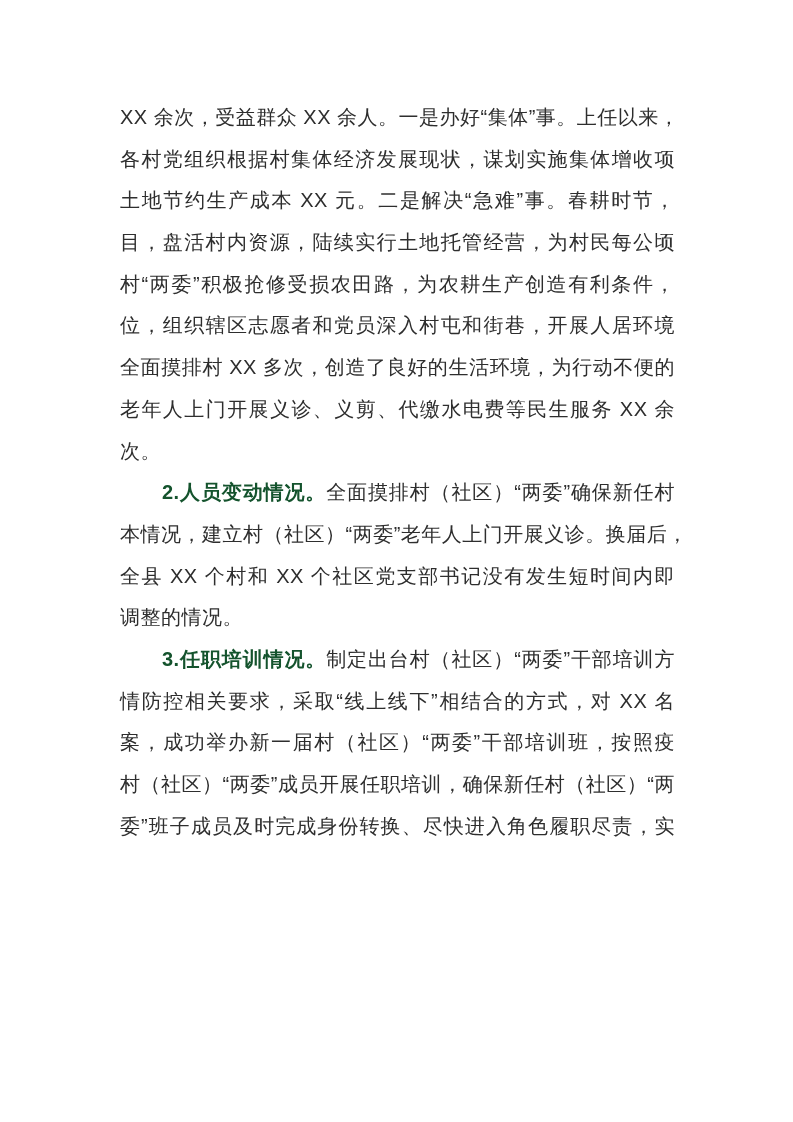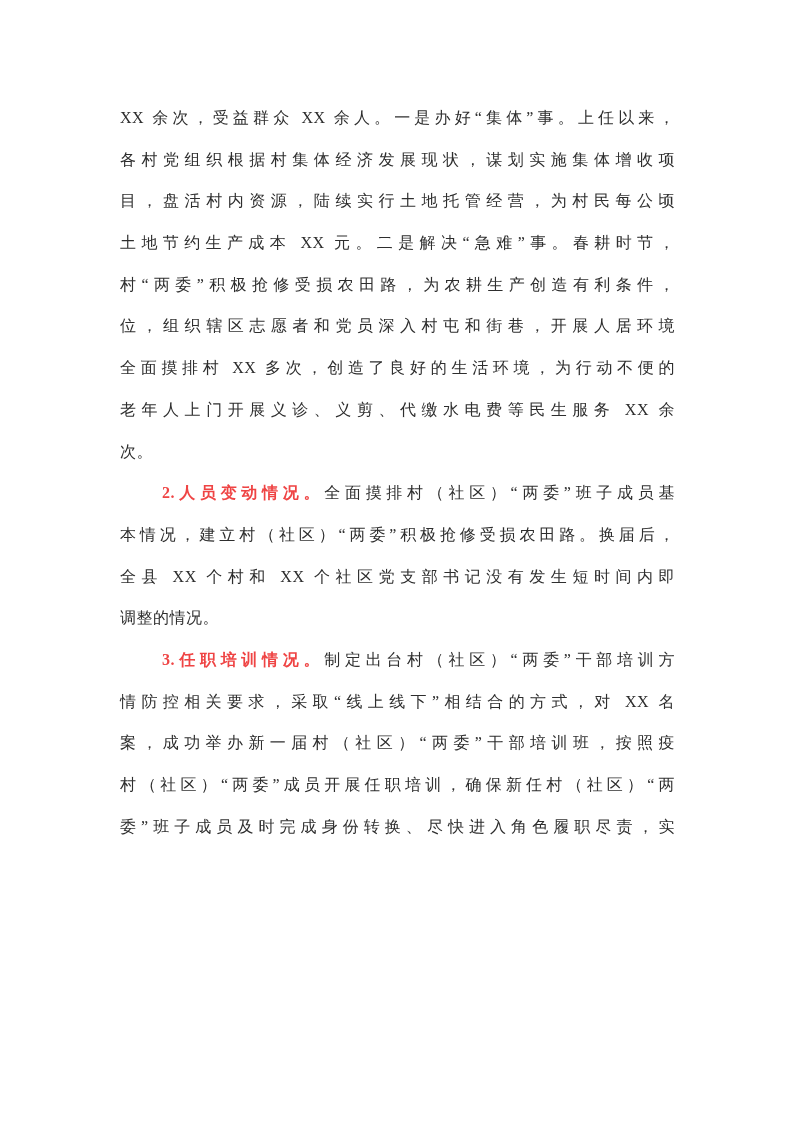--- a/index.html
+++ b/index.html
@@ -20,63 +20,63 @@
       width: 793px;
       height: 1122px;
       background: #ffffff;
     }
     .content {
       position: absolute;
       left: 120px;
       top: 97px;
       width: 555px;
       color: #2e2e2e;
-      font-family: Liberation Serif, serif;
-      font-size: 16px;
+      font-family: Liberation Sans, sans-serif;
+      font-size: 20px;
     }
     .line {
       height: 41.7px;
       line-height: 41.7px;
       white-space: nowrap;
       text-align: justify;
       text-align-last: justify;
       letter-spacing: 0.5px;
     }
     .line.last {
       text-align-last: left;
     }
     .line.indent {
       padding-left: 42px;
     }
     .bold {
       font-weight: bold;
-      color: #ef4444;
+      color: #14532d;
     }
   </style>
 </head>
 <body>
 
 <div class="page">
   <div class="content">
 
     <div>
       <div class="line">XX 余次，受益群众 XX 余人。一是办好“集体”事。上任以来，</div>
       <div class="line">各村党组织根据村集体经济发展现状，谋划实施集体增收项</div>
+      <div class="line">土地节约生产成本 XX 元。二是解决“急难”事。春耕时节，</div>
       <div class="line">目，盘活村内资源，陆续实行土地托管经营，为村民每公顷</div>
-      <div class="line">土地节约生产成本 XX 元。二是解决“急难”事。春耕时节，</div>
       <div class="line">村“两委”积极抢修受损农田路，为农耕生产创造有利条件，</div>
       <div class="line">位，组织辖区志愿者和党员深入村屯和街巷，开展人居环境</div>
       <div class="line">全面摸排村 XX 多次，创造了良好的生活环境，为行动不便的</div>
       <div class="line">老年人上门开展义诊、义剪、代缴水电费等民生服务 XX 余</div>
       <div class="line last">次。</div>
     </div>
 
     <div>
-      <div class="line indent"><span class="bold">2.人员变动情况。</span><span>全面摸排村（社区）“两委”班子成员基</span></div>
-      <div class="line">本情况，建立村（社区）“两委”积极抢修受损农田路。换届后，</div>
+      <div class="line indent"><span class="bold">2.人员变动情况。</span><span>全面摸排村（社区）“两委”确保新任村</span></div>
+      <div class="line">本情况，建立村（社区）“两委”老年人上门开展义诊。换届后，</div>
       <div class="line">全县 XX 个村和 XX 个社区党支部书记没有发生短时间内即</div>
       <div class="line last">调整的情况。</div>
     </div>
 
     <div>
       <div class="line indent"><span class="bold">3.任职培训情况。</span><span>制定出台村（社区）“两委”干部培训方</span></div>
       <div class="line">情防控相关要求，采取“线上线下”相结合的方式，对 XX 名</div>
       <div class="line">案，成功举办新一届村（社区）“两委”干部培训班，按照疫</div>
       <div class="line">村（社区）“两委”成员开展任职培训，确保新任村（社区）“两</div>
       <div class="line">委”班子成员及时完成身份转换、尽快进入角色履职尽责，实</div>

